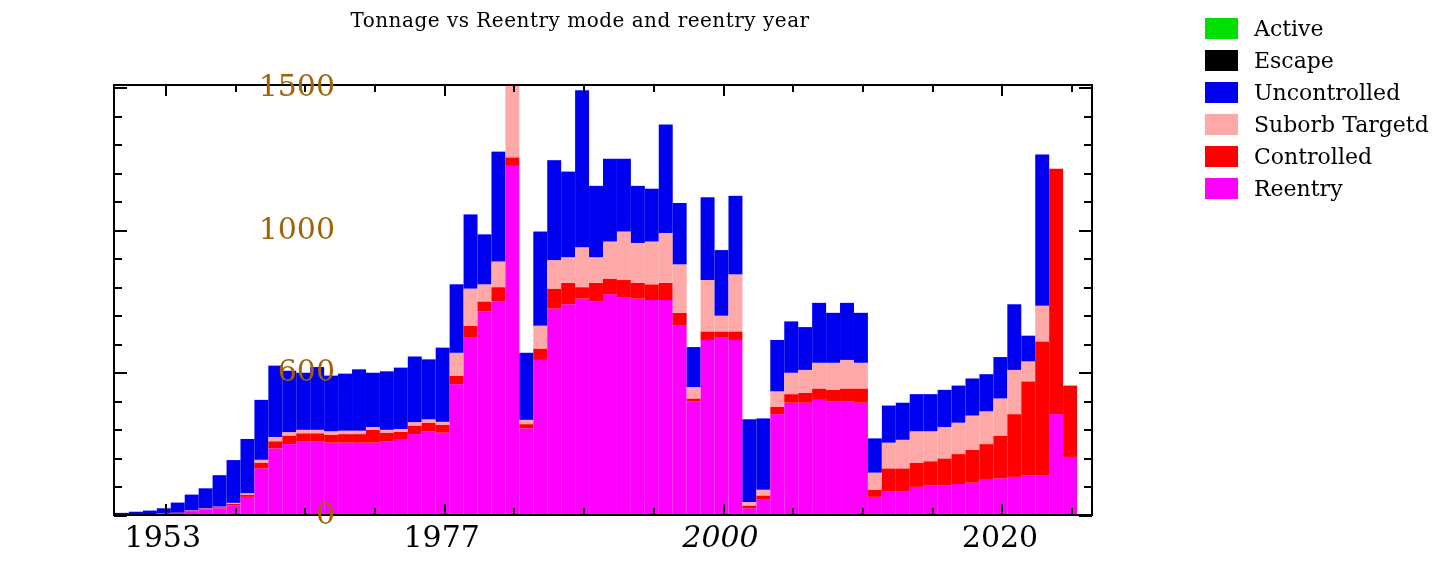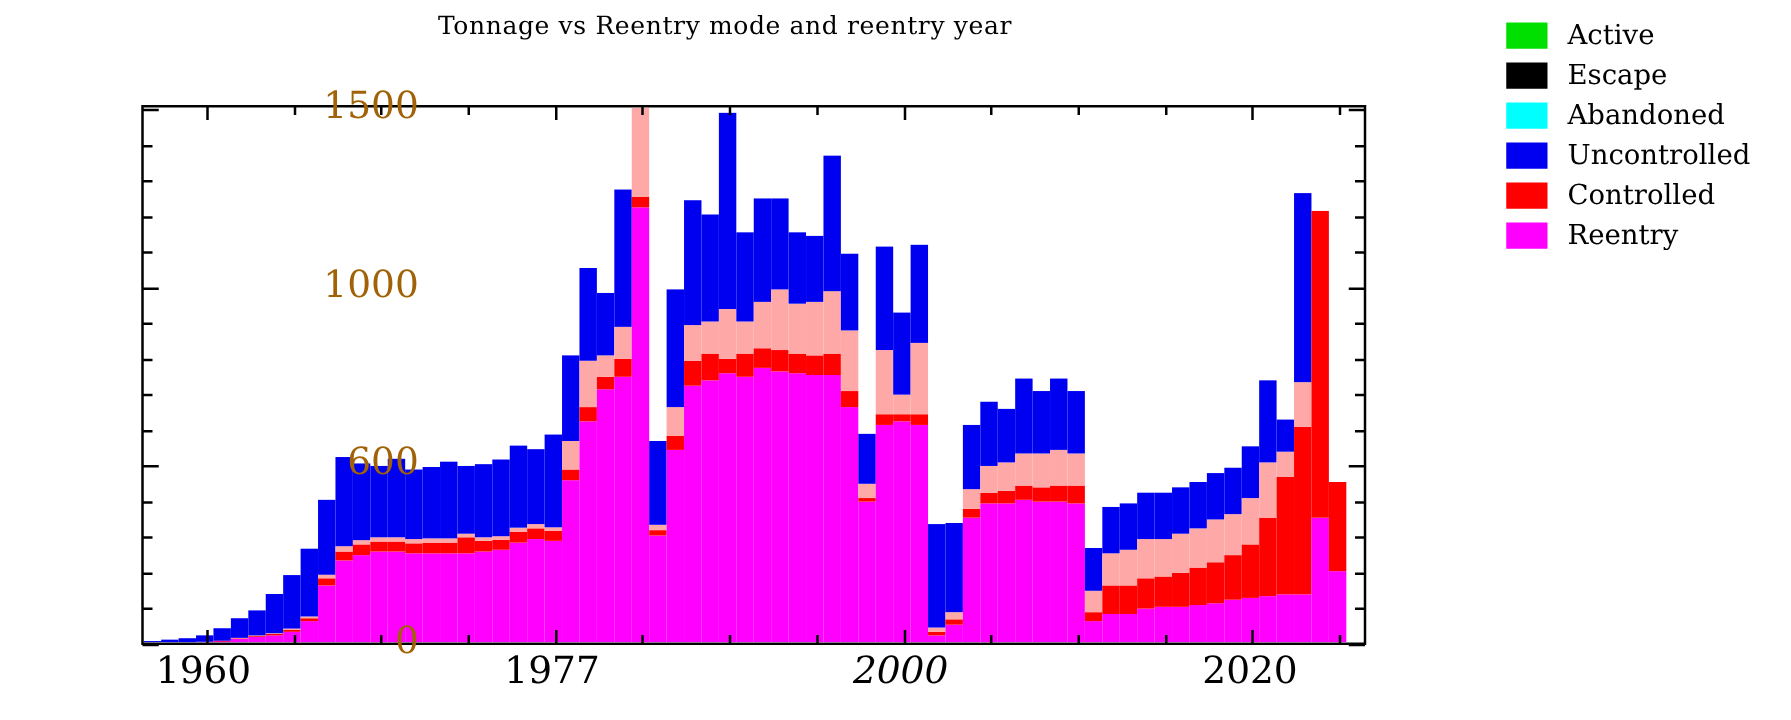--- a/index.html
+++ b/index.html
@@ -394,38 +394,38 @@
   <div id="legend">
       <div class="legend-row">
         <div class="legend-swatch" style="background: rgb(0, 224, 0);"></div>
         <div class="legend-label">Active</div>
       </div>
       <div class="legend-row">
         <div class="legend-swatch" style="background: rgb(0, 0, 0);"></div>
         <div class="legend-label">Escape</div>
       </div>
       <div class="legend-row">
-        <div class="legend-swatch" style="background: rgb(0, 255, 255);"></div>
-        <div class="legend-label">Abandoned</div>
-      </div>
-      <div class="legend-row">
         <div class="legend-swatch" style="background: rgb(0, 0, 240);"></div>
         <div class="legend-label">Uncontrolled</div>
+      </div>
+      <div class="legend-row">
+        <div class="legend-swatch" style="background: rgb(255, 168, 168);"></div>
+        <div class="legend-label">Suborb Targetd</div>
       </div>
       <div class="legend-row">
         <div class="legend-swatch" style="background: rgb(254, 0, 0);"></div>
         <div class="legend-label">Controlled</div>
       </div>
       <div class="legend-row">
         <div class="legend-swatch" style="background: rgb(255, 0, 255);"></div>
         <div class="legend-label">Reentry</div>
       </div>
     </div>
 
 <div class="ylabel" style="top: 513px;">0</div>
     <div class="ylabel" style="top: 370.333px;">600</div>
     <div class="ylabel" style="top: 227.667px;">1000</div>
     <div class="ylabel" style="top: 85px;">1500</div>
-    <div class="xlabel" style="left: 162.8px;">1960</div>
+    <div class="xlabel" style="left: 162.8px;">1953</div>
     <div class="xlabel" style="left: 441.657px;">1977</div>
     <div class="xlabel" style="left: 720.514px; font-style: italic;">2000</div>
     <div class="xlabel" style="left: 1000px;">2020</div>
   </div>
 
 </body></html>

